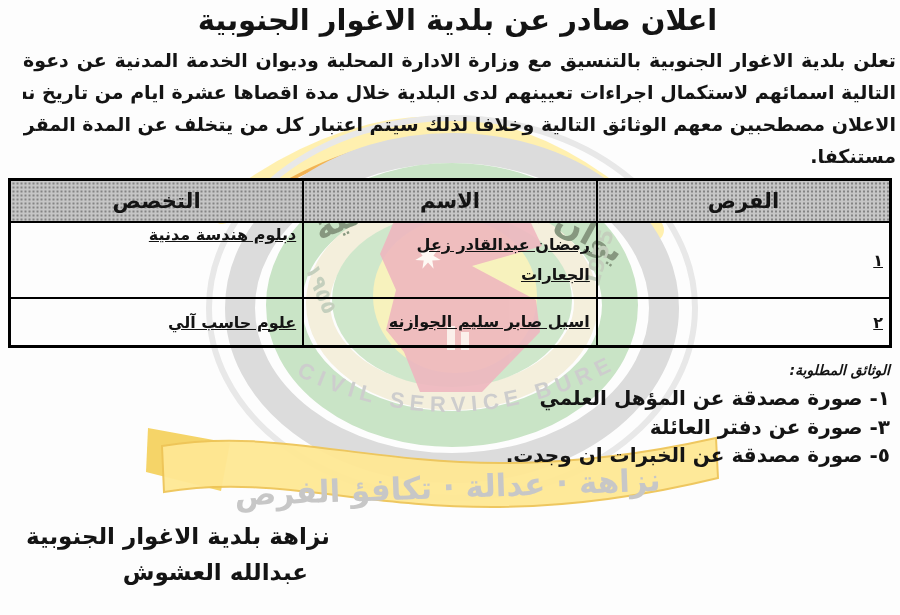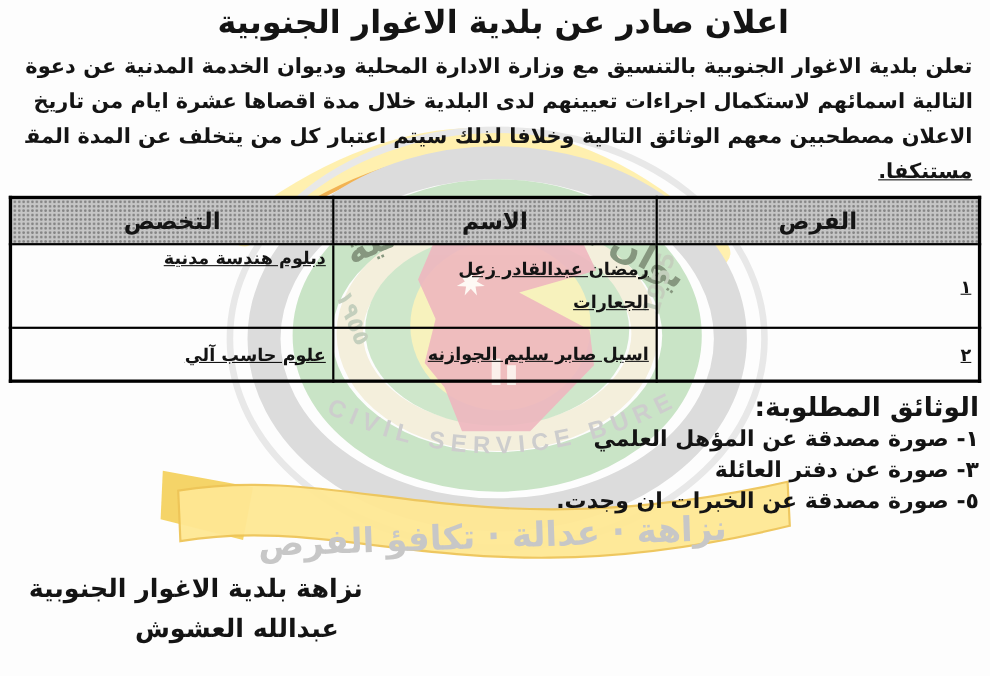--- a/index.html
+++ b/index.html
@@ -3,45 +3,45 @@
 <meta charset="utf-8">
 <style>
   html,body{margin:0;padding:0;background:#ffffff;}
   .page{
     position:relative;width:900px;height:615px;overflow:hidden;background:#fdfdfd;
     font-family:"DejaVu Sans",sans-serif;color:#141414;font-weight:bold;
   }
   .watermark{position:absolute;left:0;top:0;width:900px;height:615px;z-index:0;}
   .content{position:relative;z-index:1;direction:rtl;margin-left:15px;}
   .title{text-align:center;font-size:29px;padding-top:3px;letter-spacing:0;}
-  .body-block{padding:7px 16px 0 8px;font-size:19px;line-height:32px;}
+  .body-block{padding:7px 4px 0 8px;font-size:19px;line-height:32px;}
   .body-line{
     direction:rtl;white-space:nowrap;overflow:hidden;
     text-align:justify;text-align-last:justify;
   }
-  .body-line.last{text-align-last:right;text-decoration:underline;width:110px;}
+  .body-line.last{text-align-last:right;width:110px;}
   table.applicants{
     width:884px;margin:6px 8px 0 8px;border-collapse:collapse;direction:rtl;
     border:3px solid #000;table-layout:fixed;
   }
   table.applicants th, table.applicants td{border:2px solid #000;}
   table.applicants th{
     height:38px;font-size:21px;
     background-color:#c6c6c6;
     background-image:radial-gradient(circle,#848484 1px,rgba(0,0,0,0) 1.3px);
     background-size:4px 4px;
     text-align:center;
   }
   table.applicants td{text-align:right;font-size:16px;padding:2px 6px;text-decoration:underline;}
   tr.row-1 td{height:70px;}
   tr.row-2 td{height:42px;}
   td.name-cell{white-space:pre-line;line-height:30px;}
   td.spec-cell-top{vertical-align:top;padding-top:6px;}
   .docs{padding:8px 10px 0 0;font-size:20px;}
-  .docs-heading{font-size:24px;line-height:28px;}
+  .docs-heading{font-size:14px;line-height:28px;font-style:italic;}
   .doc-item{line-height:28.5px;}
   .signature{
     position:absolute;left:4px;top:518px;width:348px;z-index:2;
     text-align:center;font-size:23px;line-height:36px;direction:rtl;
   }
   .sig-name{text-align:right;width:260px;margin:0 auto 0 44px;}
 </style>
 </head>
 <body>
 

